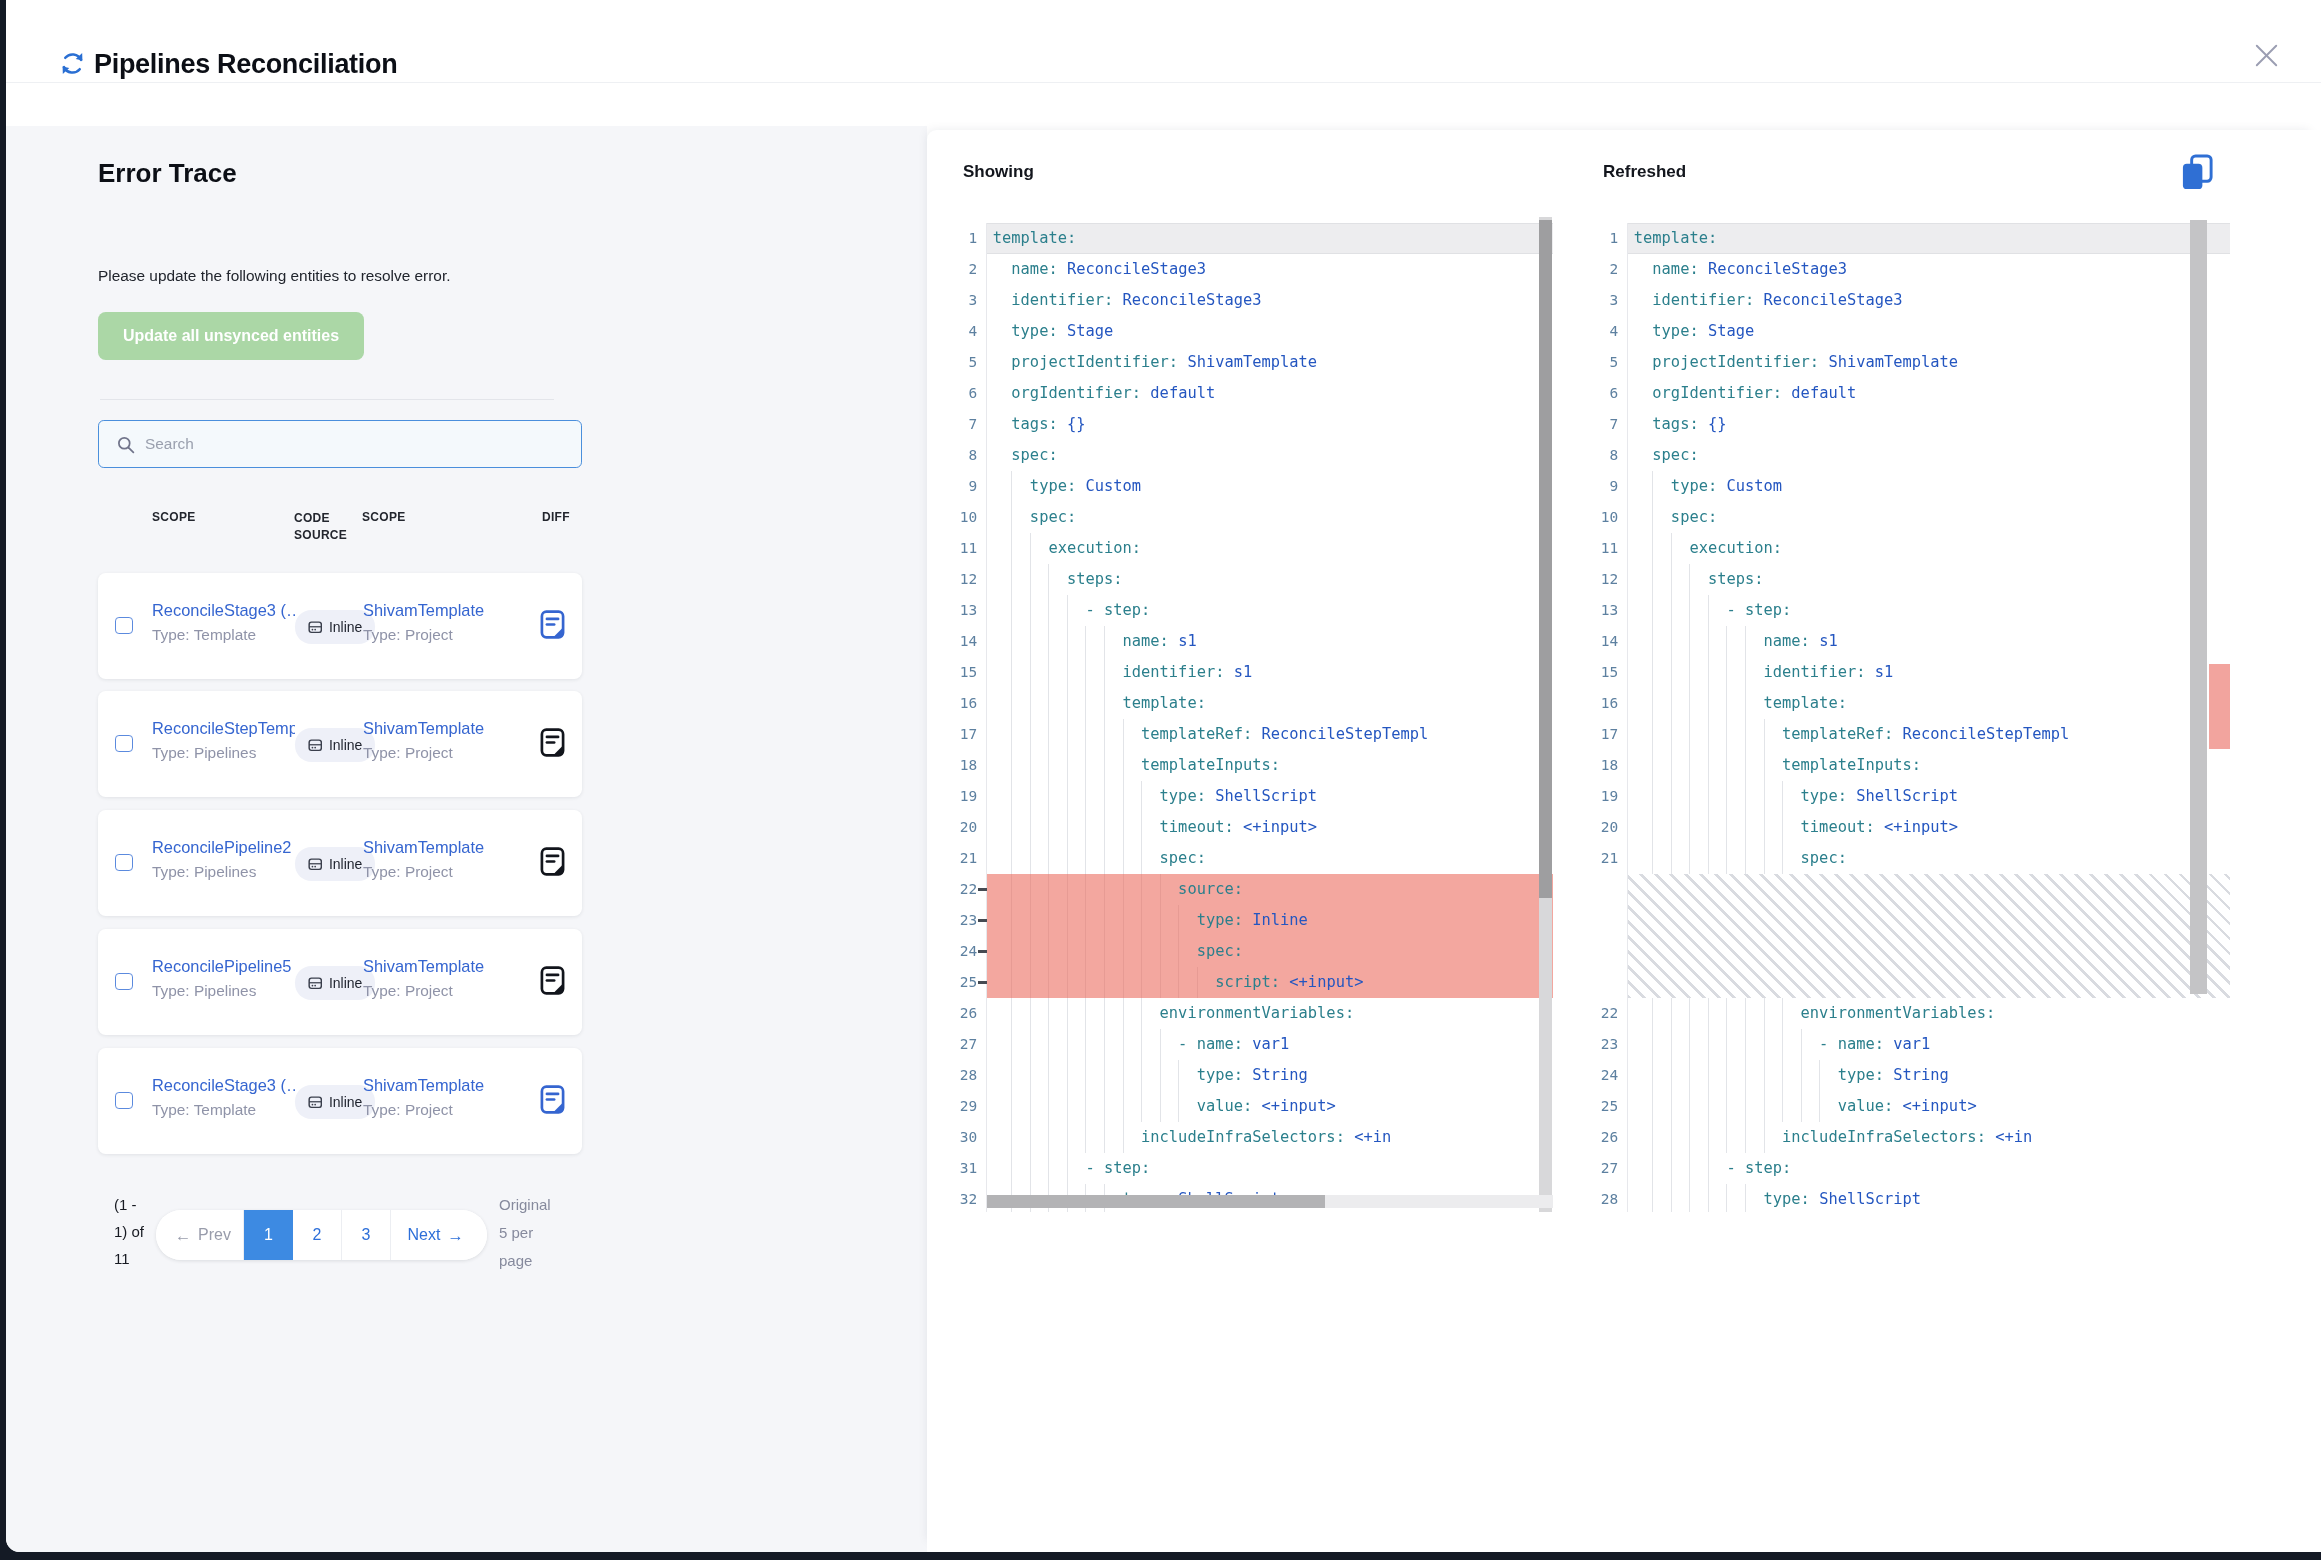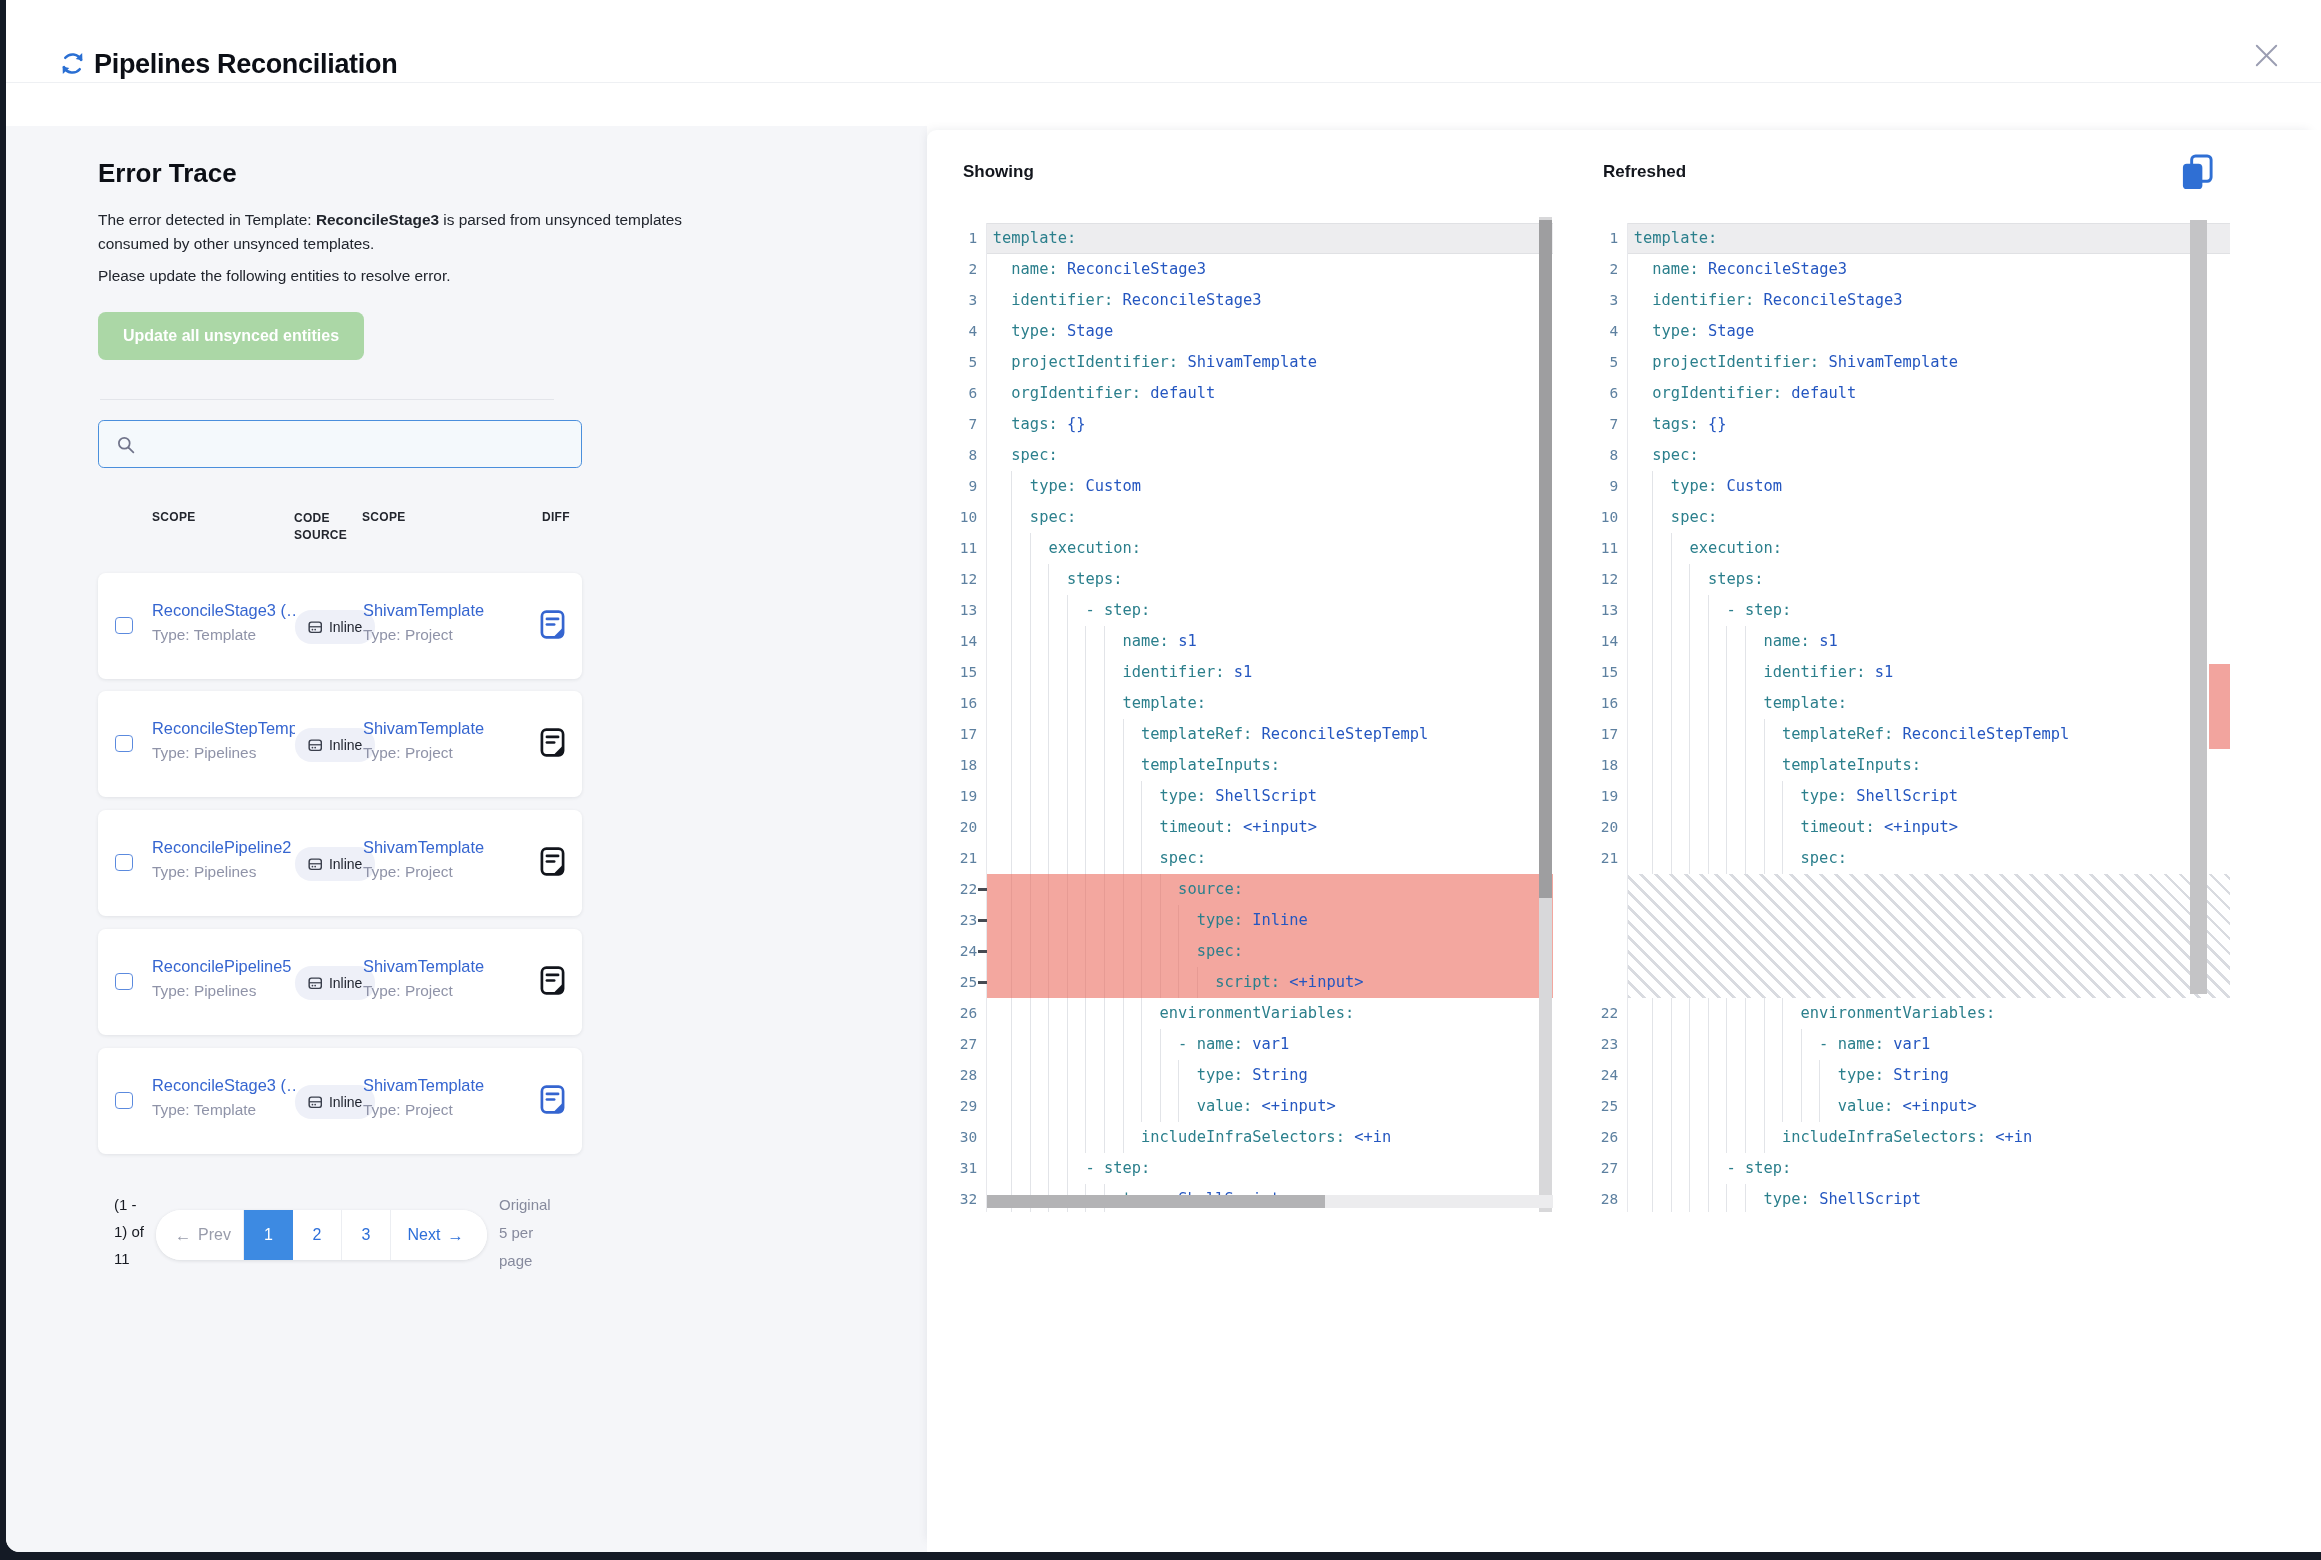--- a/index.html
+++ b/index.html
@@ -113,30 +113,30 @@
   </svg>
   <div class="app-title">Pipelines Reconciliation</div>
   <svg class="close-btn" viewBox="0 0 34 34">
     <g stroke="#9b9eb2" stroke-width="2" stroke-linecap="round">
       <line x1="7" y1="7" x2="27" y2="27"></line>
         <line x1="27" y1="7" x2="7" y2="27"></line>
     </g>
   </svg>
 
   <div class="et-heading">Error Trace</div>
-  <div class="et-para1"><span>The error detected in Template: </span><b>ReconcileStage3</b><span> is parsed from unsynced templates consumed by other unsynced templates.</span></div>
   <div class="et-para2">Please update the following entities to resolve error.</div>
   <button class="update-btn">Update all unsynced entities</button>
   <div class="section-divider"></div>
 
   <div class="search-box">
     <svg width="19.3" height="19.3" viewBox="0 0 20 20">
       <circle cx="8.6" cy="8.6" r="5.6" fill="none" stroke="#70748a" stroke-width="1.8"></circle>
       <line x1="13" y1="13" x2="18" y2="18" stroke="#70748a" stroke-width="1.8" stroke-linecap="round"></line>
     </svg>
+    <input class="search-input" type="text" placeholder="Search" style="">
   </div>
 
   <div class="th th-entity">SCOPE</div>
   <div class="th th-code">CODE SOURCE</div>
   <div class="th th-scope">SCOPE</div>
   <div class="th th-diff">DIFF</div>
 
   <div id="entity-list">
       <div class="row-card" style="top: 573px;">
         <div class="checkbox"></div>

